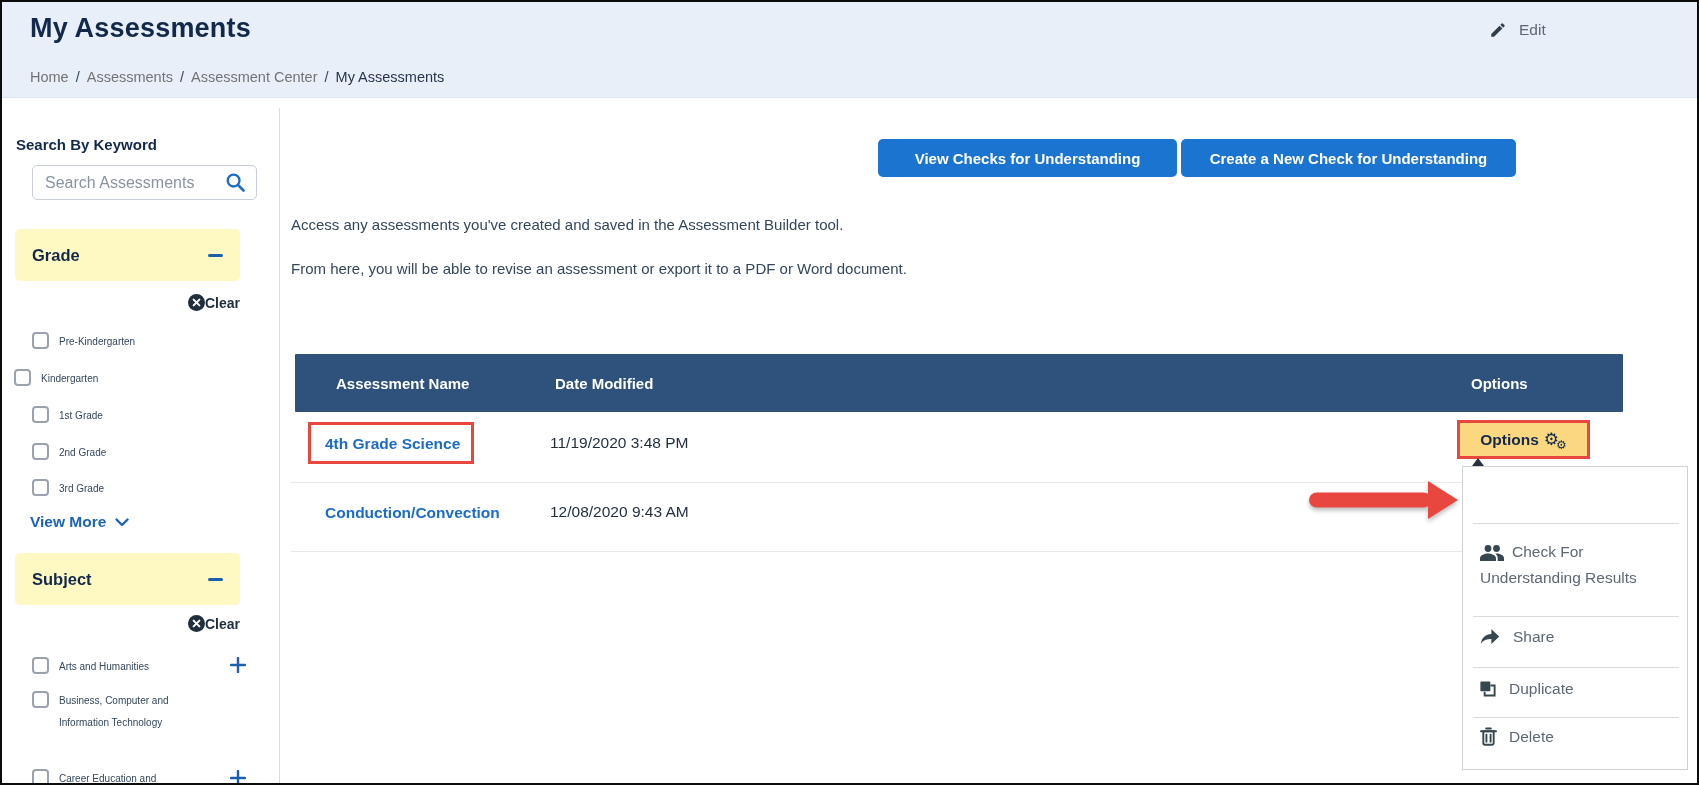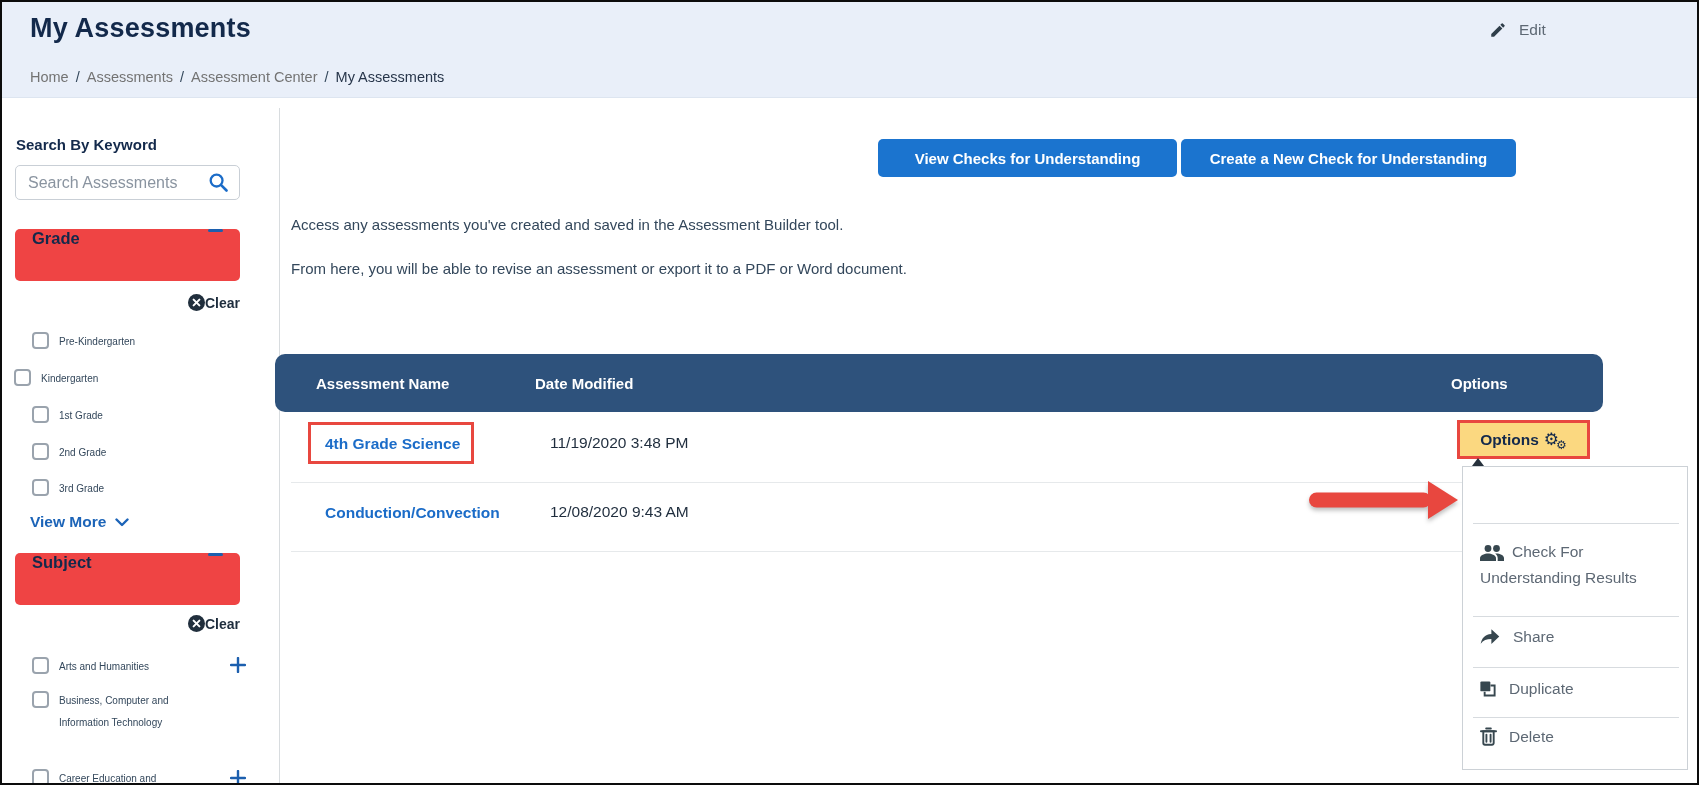--- a/index.html
+++ b/index.html
@@ -8,38 +8,38 @@
   
   .top-band{left:0;top:0;width:100%;height:95px;background:#e9eff9;border-bottom:1px solid #dde5f0;}
   .page-title{left:28px;top:11px;font-size:27px;font-weight:700;color:#13294b;letter-spacing:.2px;}
   .breadcrumb{left:28px;top:67px;font-size:14.5px;color:#33475b;display:flex;gap:7px;align-items:center;}
   .bc-link{color:#737373;cursor:pointer;}
   .bc-sep{color:#33475b;}
   .bc-current{color:#27354a;}
   
   .side-divider{left:277px;top:106px;width:1px;height:679px;background:#d8dcdf;}
   .search-label{left:14px;top:134px;font-size:15px;font-weight:700;color:#13294b;}
-  .search-box{left:13px;top:163px;width:225px;height:35px;box-sizing:border-box;border:1px solid #c9cfd6;border-radius:5px;background:#fff;display:flex;align-items:center;padding:0 10px;}
+  .search-box{left:30px;top:163px;width:225px;height:35px;box-sizing:border-box;border:1px solid #c9cfd6;border-radius:5px;background:#fff;display:flex;align-items:center;padding:0 10px;}
   .search-box input{border:none;outline:none;flex:1;font-family:"Liberation Sans",sans-serif;font-size:16px;color:#45525f;min-width:0;background:transparent;}
   .search-box input::placeholder{color:#8a94a0;opacity:1;}
-  .panel{left:13px;width:225px;height:52px;box-sizing:border-box;background:#ef4444;border-radius:5px;display:flex;align-items:flex-start;justify-content:space-between;padding:0 17px;}
+  .panel{left:13px;width:225px;height:52px;box-sizing:border-box;background:#fef9c3;border-radius:5px;display:flex;align-items:center;justify-content:space-between;padding:0 17px;}
   .panel-title{font-size:16.5px;font-weight:700;color:#13294b;}
   .minus-bar{width:15px;height:3px;background:#1c5fae;border-radius:2px;cursor:pointer;}
   .clear-row{left:13px;width:225px;display:flex;justify-content:flex-end;align-items:center;gap:0;cursor:pointer;}
   .clear-label{font-size:14px;font-weight:700;color:#1e2d3d;}
   .chk-row{display:flex;align-items:flex-start;gap:10px;cursor:pointer;}
   .chk{width:17px;height:17px;box-sizing:border-box;border:2px solid #9aa3ad;border-radius:4px;background:#fff;flex:none;margin-top:1px;}
   .chk-label{font-size:10px;color:#33475b;line-height:22px;}
   .view-more{left:28px;top:511px;display:flex;align-items:center;gap:9px;cursor:pointer;font-size:15.5px;font-weight:600;color:#1c64b8;}
   .plus-icon{cursor:pointer;}
   
   .btn-blue{height:38px;box-sizing:border-box;background:#1b74cf;border-radius:5px;color:#ffffff;font-size:15px;font-weight:700;display:flex;align-items:center;justify-content:center;cursor:pointer;}
   .intro{font-size:15px;color:#33475b;}
   
-  .tbl-head{left:273px;top:352px;width:1328px;height:58px;background:#2e527c;border-radius:10px;}
+  .tbl-head{left:293px;top:352px;width:1328px;height:58px;background:#2e527c;border-radius:1px;}
   .tbl-col{position:absolute;top:0;height:58px;display:flex;align-items:center;color:#ffffff;font-size:15px;font-weight:700;}
   .row-divider{height:1px;background:#e6e9eb;}
   .tbl-link{font-size:15.5px;font-weight:700;color:#1b6cc8;cursor:pointer;}
   .tbl-date{font-size:15.5px;color:#1f2d3d;}
   .red-box{box-sizing:border-box;border:3px solid #e8473f;background:transparent;pointer-events:none;}
   .opt-btn{left:1455px;top:418px;width:133px;height:39px;box-sizing:border-box;background:#fbd880;border:3px solid #e8473f;display:flex;align-items:center;justify-content:center;gap:5px;cursor:pointer;}
   .opt-btn .lbl{font-size:15.5px;font-weight:700;color:#13294b;}
   .gear{font-family:"DejaVu Sans",sans-serif;color:#13294b;line-height:1;}
   .gear.big{font-size:17px;}
   .gear.small{font-size:12px;position:relative;top:4px;margin-left:-3px;}

